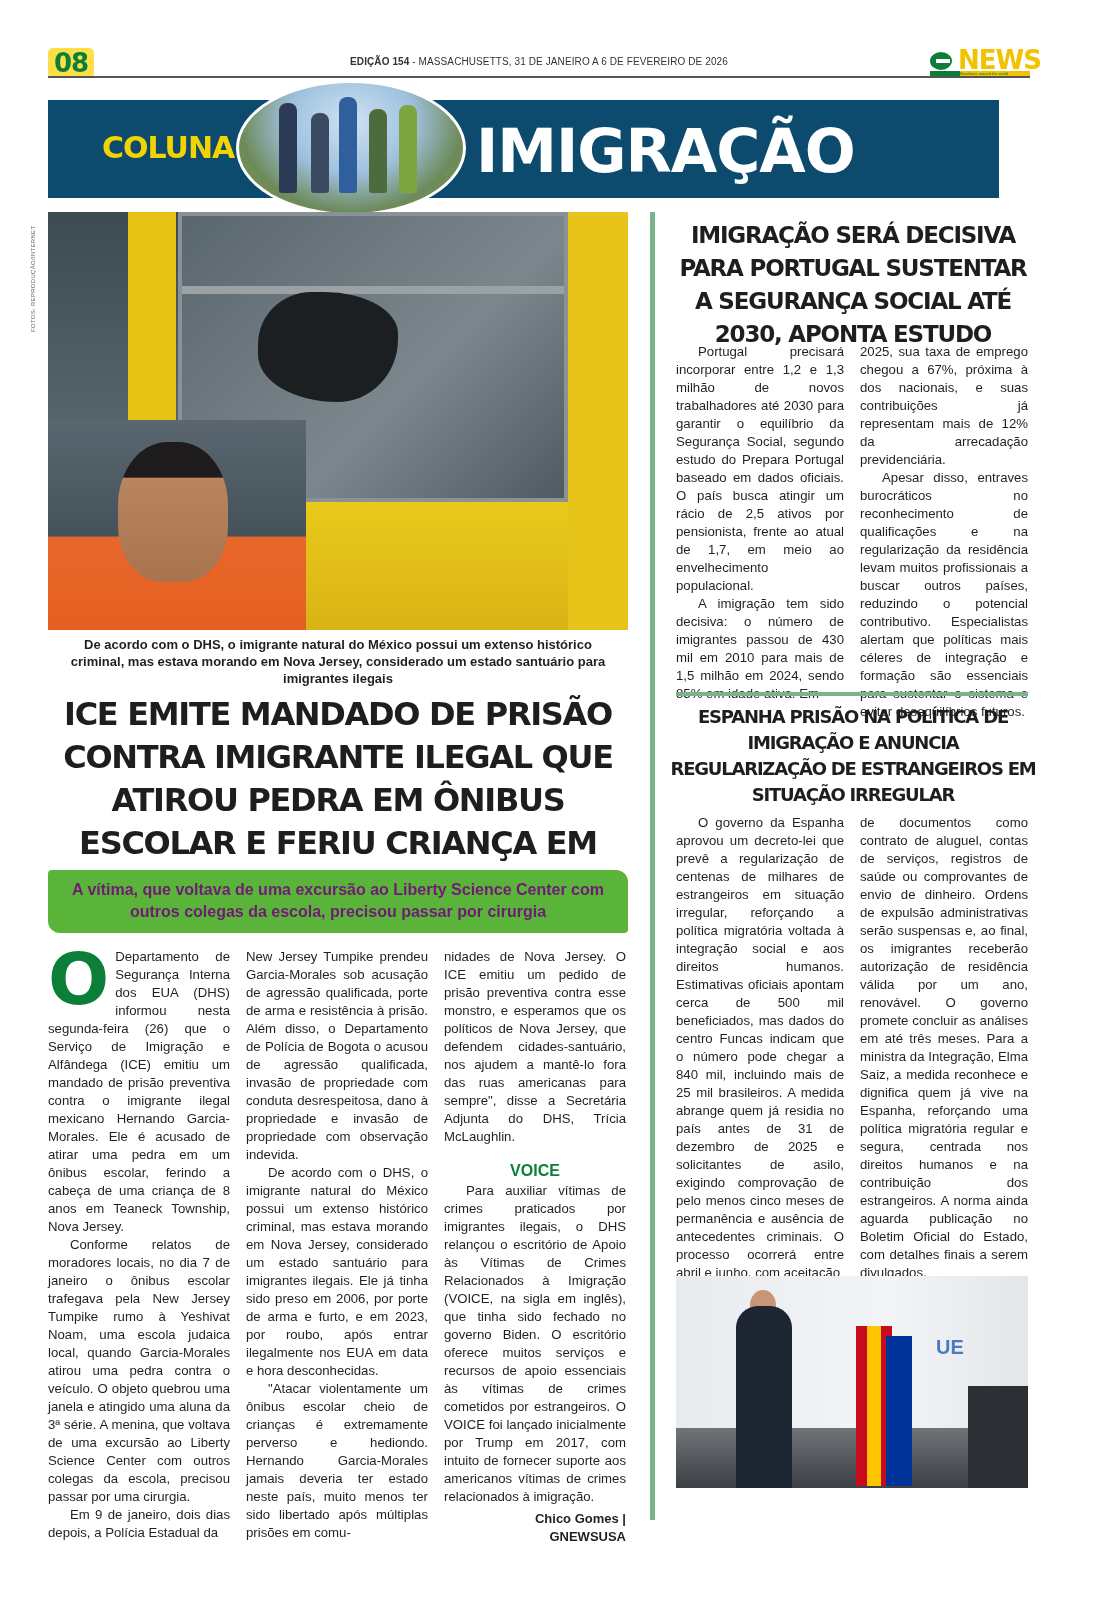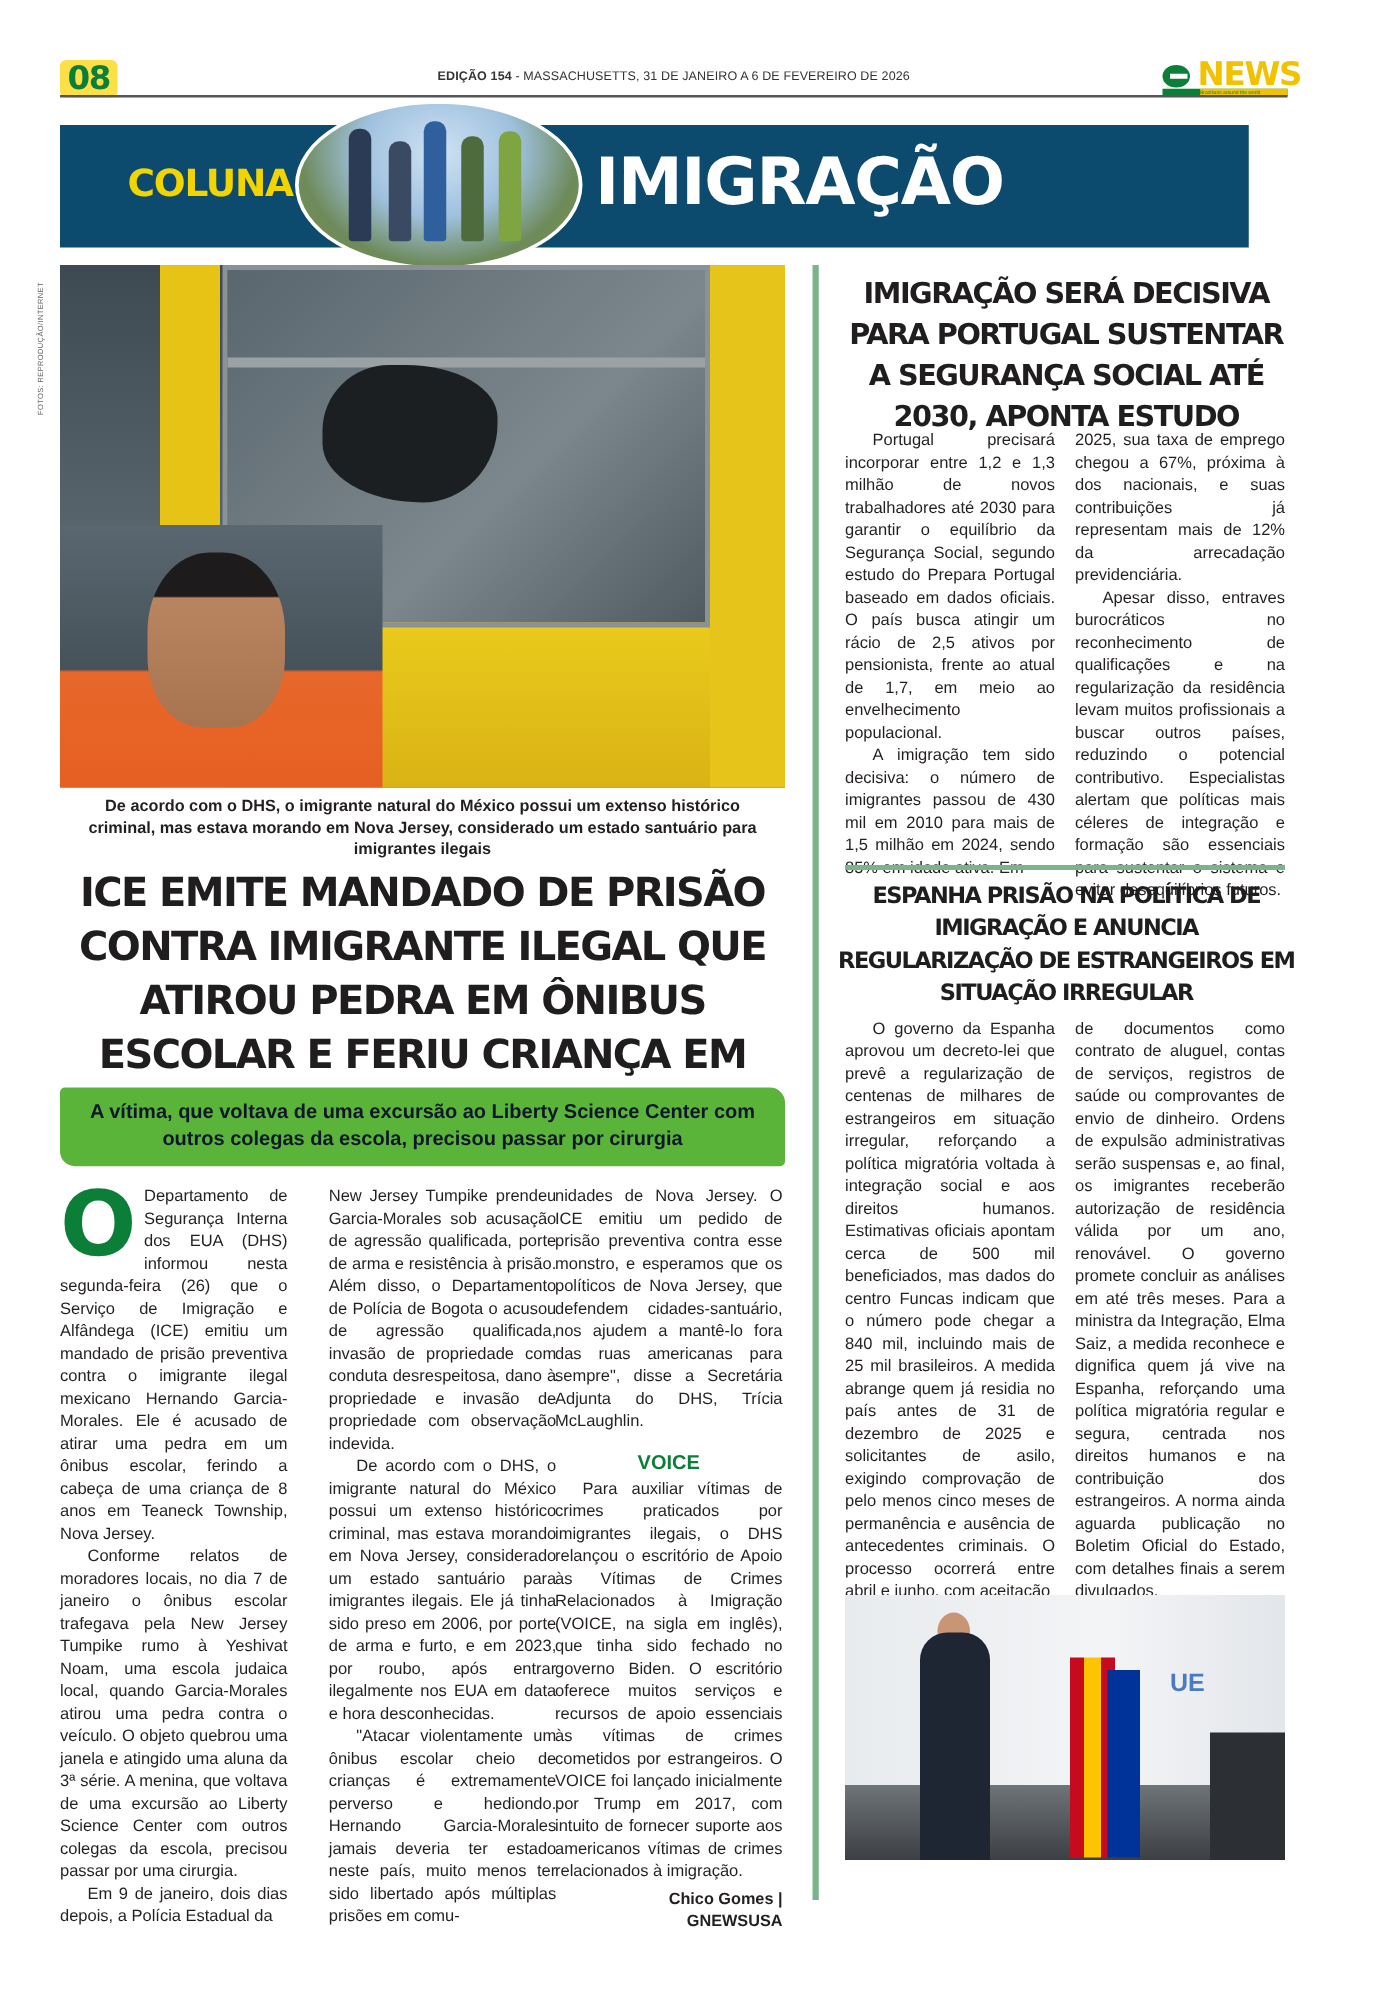--- a/index.html
+++ b/index.html
@@ -19,21 +19,21 @@
   .logo .news { position: absolute; left: 16px; top: -1px; font-size: 26px; font-weight: 900; color: #f2c200; letter-spacing: -1px;
                 font-family: "DejaVu Sans", sans-serif; font-style: normal; margin-left: 12px; }
   .logo .tag { position: absolute; left: 0; top: 25px; width: 100px; height: 6px; background: #0b7f38; }
   .logo .tag span { position: absolute; left: 30px; top: 0; width: 70px; height: 6px; background: #f2c200; font-size: 4px; color:#0b7f38; }
   .rule-top { position: absolute; left: 48px; top: 76px; width: 982px; height: 2px; background: #555; }
 
   
   .banner { position: absolute; left: 48px; top: 100px; width: 951px; height: 98px; background: #0c4a6e; }
   .banner .coluna { position: absolute; left: 54px; top: 30px; font-size: 30px; font-weight: 900; color: #f2d500;
                     font-family: "DejaVu Sans", sans-serif; letter-spacing: -1px; }
-  .banner .title { position: absolute; left: 428px; top: 16px; font-size: 52px; font-weight: 900; color: #ffffff;
+  .banner .title { position: absolute; left: 428px; top: 16px; font-size: 60px; font-weight: 900; color: #ffffff;
                    font-family: "DejaVu Sans", sans-serif; letter-spacing: -1px; }
   .banner-photo { position: absolute; left: 236px; top: 80px; width: 230px; height: 136px; border-radius: 50%;
                   background: radial-gradient(ellipse at 50% 30%, #cfe2f3 0%, #9fc1de 40%, #6d8a5a 70%, #7d9b4a 100%);
                   border: 3px solid #ffffff; overflow: hidden; }
   .walker { position: absolute; bottom: 20px; width: 18px; border-radius: 8px 8px 3px 3px; }
 
   
   .photo-main { position: absolute; left: 48px; top: 212px; width: 580px; height: 418px;
                 background: linear-gradient(180deg, #3e4a52 0%, #58646c 50%, #3a444b 100%); overflow: hidden; }
   .bus-yellow-l { position: absolute; left: 80px; top: 0; width: 48px; height: 418px; background: #e7c316; }
@@ -49,21 +49,21 @@
   .mugshot .face { position: absolute; left: 70px; top: 22px; width: 110px; height: 140px; border-radius: 45% 45% 40% 40%;
                    background: linear-gradient(180deg, #1d1b1b 0%, #1d1b1b 25%, #b98561 26%, #a8734f 100%); }
   .photo-credit { position: absolute; left: 30px; top: 222px; width: 12px; height: 110px; font-size: 6px; color: #666;
                   writing-mode: vertical-rl; transform: rotate(180deg); letter-spacing: 0.3px; }
 
   .caption { position: absolute; left: 70px; top: 636px; width: 536px; text-align: center; font-size: 13px; font-weight: 700;
              line-height: 17px; color: #231f20; }
   .headline { position: absolute; left: 48px; top: 693px; width: 580px; text-align: center; font-size: 32px; font-weight: 900;
               line-height: 43px; letter-spacing: -1.3px; font-family: "DejaVu Sans", sans-serif; color: #1f1d1e; }
   .subhead { position: absolute; left: 48px; top: 870px; width: 580px; height: 63px; background: #5bb43a; border-radius: 4px 12px 4px 12px;
-             color: #0f172a; font-size: 16px; font-weight: 700; text-align: center; line-height: 22px; padding-top: 9px; }
+             color: #701a75; font-size: 16px; font-weight: 700; text-align: center; line-height: 22px; padding-top: 9px; }
 
   .col { position: absolute; font-size: 13.2px; line-height: 18px; text-align: justify; color: #231f20; hyphens: auto; }
   .col p { text-indent: 22px; }
   .col p.noind { text-indent: 0; }
   .dropcap { float: left; font-size: 72px; line-height: 58px; font-weight: 900; color: #0b7f38; margin: 2px 6px 0 0;
              font-family: "DejaVu Sans", sans-serif; }
   .voice { text-align: center; color: #0b7f38; font-weight: 900; font-size: 16px; margin: 16px 0 2px 0; text-indent: 0 !important; }
   .byline { text-align: right; font-weight: 700; font-size: 13px; line-height: 18px; margin-top: 4px; }
 
   
@@ -127,21 +127,21 @@
 
 <div class="caption">De acordo com o DHS, o imigrante natural do México possui um extenso histórico criminal, mas estava morando em Nova Jersey, considerado um estado santuário para imigrantes ilegais</div>
 <div class="headline">ICE EMITE MANDADO DE PRISÃO CONTRA IMIGRANTE ILEGAL QUE ATIROU PEDRA EM ÔNIBUS ESCOLAR E FERIU CRIANÇA EM NOVA JERSEY</div>
 <div class="subhead">A vítima, que voltava de uma excursão ao Liberty Science Center com outros colegas da escola, precisou passar por cirurgia</div>
 
 <div class="col" style="left:48px;top:948px;width:182px;">
   <p class="noind"><span class="dropcap">O</span><span>Departamento de Segurança Interna dos EUA (DHS) informou nesta segunda-feira (26) que o Serviço de Imigração e Alfândega (ICE) emitiu um mandado de prisão preventiva contra o imigrante ilegal mexicano Hernando Garcia-Morales. Ele é acusado de atirar uma pedra em um ônibus escolar, ferindo a cabeça de uma criança de 8 anos em Teaneck Township, Nova Jersey.</span></p>
   <p>Conforme relatos de moradores locais, no dia 7 de janeiro o ônibus escolar trafegava pela New Jersey Tumpike rumo à Yeshivat Noam, uma escola judaica local, quando Garcia-Morales atirou uma pedra contra o veículo. O objeto quebrou uma janela e atingido uma aluna da 3ª série. A menina, que voltava de uma excursão ao Liberty Science Center com outros colegas da escola, precisou passar por uma cirurgia.</p>
   <p>Em 9 de janeiro, dois dias depois, a Polícia Estadual da</p>
 </div>
-<div class="col" style="left:246px;top:948px;width:182px;margin-left:17px;">
+<div class="col" style="left:246px;top:948px;width:182px;">
   <p class="noind">New Jersey Tumpike prendeu Garcia-Morales sob acusação de agressão qualificada, porte de arma e resistência à prisão. Além disso, o Departamento de Polícia de Bogota o acusou de agressão qualificada, invasão de propriedade com conduta desrespeitosa, dano à propriedade e invasão de propriedade com observação indevida.</p>
   <p>De acordo com o DHS, o imigrante natural do México possui um extenso histórico criminal, mas estava morando em Nova Jersey, considerado um estado santuário para imigrantes ilegais. Ele já tinha sido preso em 2006, por porte de arma e furto, e em 2023, por roubo, após entrar ilegalmente nos EUA em data e hora desconhecidas.</p>
   <p>"Atacar violentamente um ônibus escolar cheio de crianças é extremamente perverso e hediondo. Hernando Garcia-Morales jamais deveria ter estado neste país, muito menos ter sido libertado após múltiplas prisões em comu-</p>
 </div>
 <div class="col" style="left:444px;top:948px;width:182px;">
   <p class="noind">nidades de Nova Jersey. O ICE emitiu um pedido de prisão preventiva contra esse monstro, e esperamos que os políticos de Nova Jersey, que defendem cidades-santuário, nos ajudem a mantê-lo fora das ruas americanas para sempre", disse a Secretária Adjunta do DHS, Trícia McLaughlin.</p>
   <div class="voice">VOICE</div>
   <p>Para auxiliar vítimas de crimes praticados por imigrantes ilegais, o DHS relançou o escritório de Apoio às Vítimas de Crimes Relacionados à Imigração (VOICE, na sigla em inglês), que tinha sido fechado no governo Biden. O escritório oferece muitos serviços e recursos de apoio essenciais às vítimas de crimes cometidos por estrangeiros. O VOICE foi lançado inicialmente por Trump em 2017, com intuito de fornecer suporte aos americanos vítimas de crimes relacionados à imigração.</p>
   <div class="byline">
     <div>Chico Gomes |</div>

